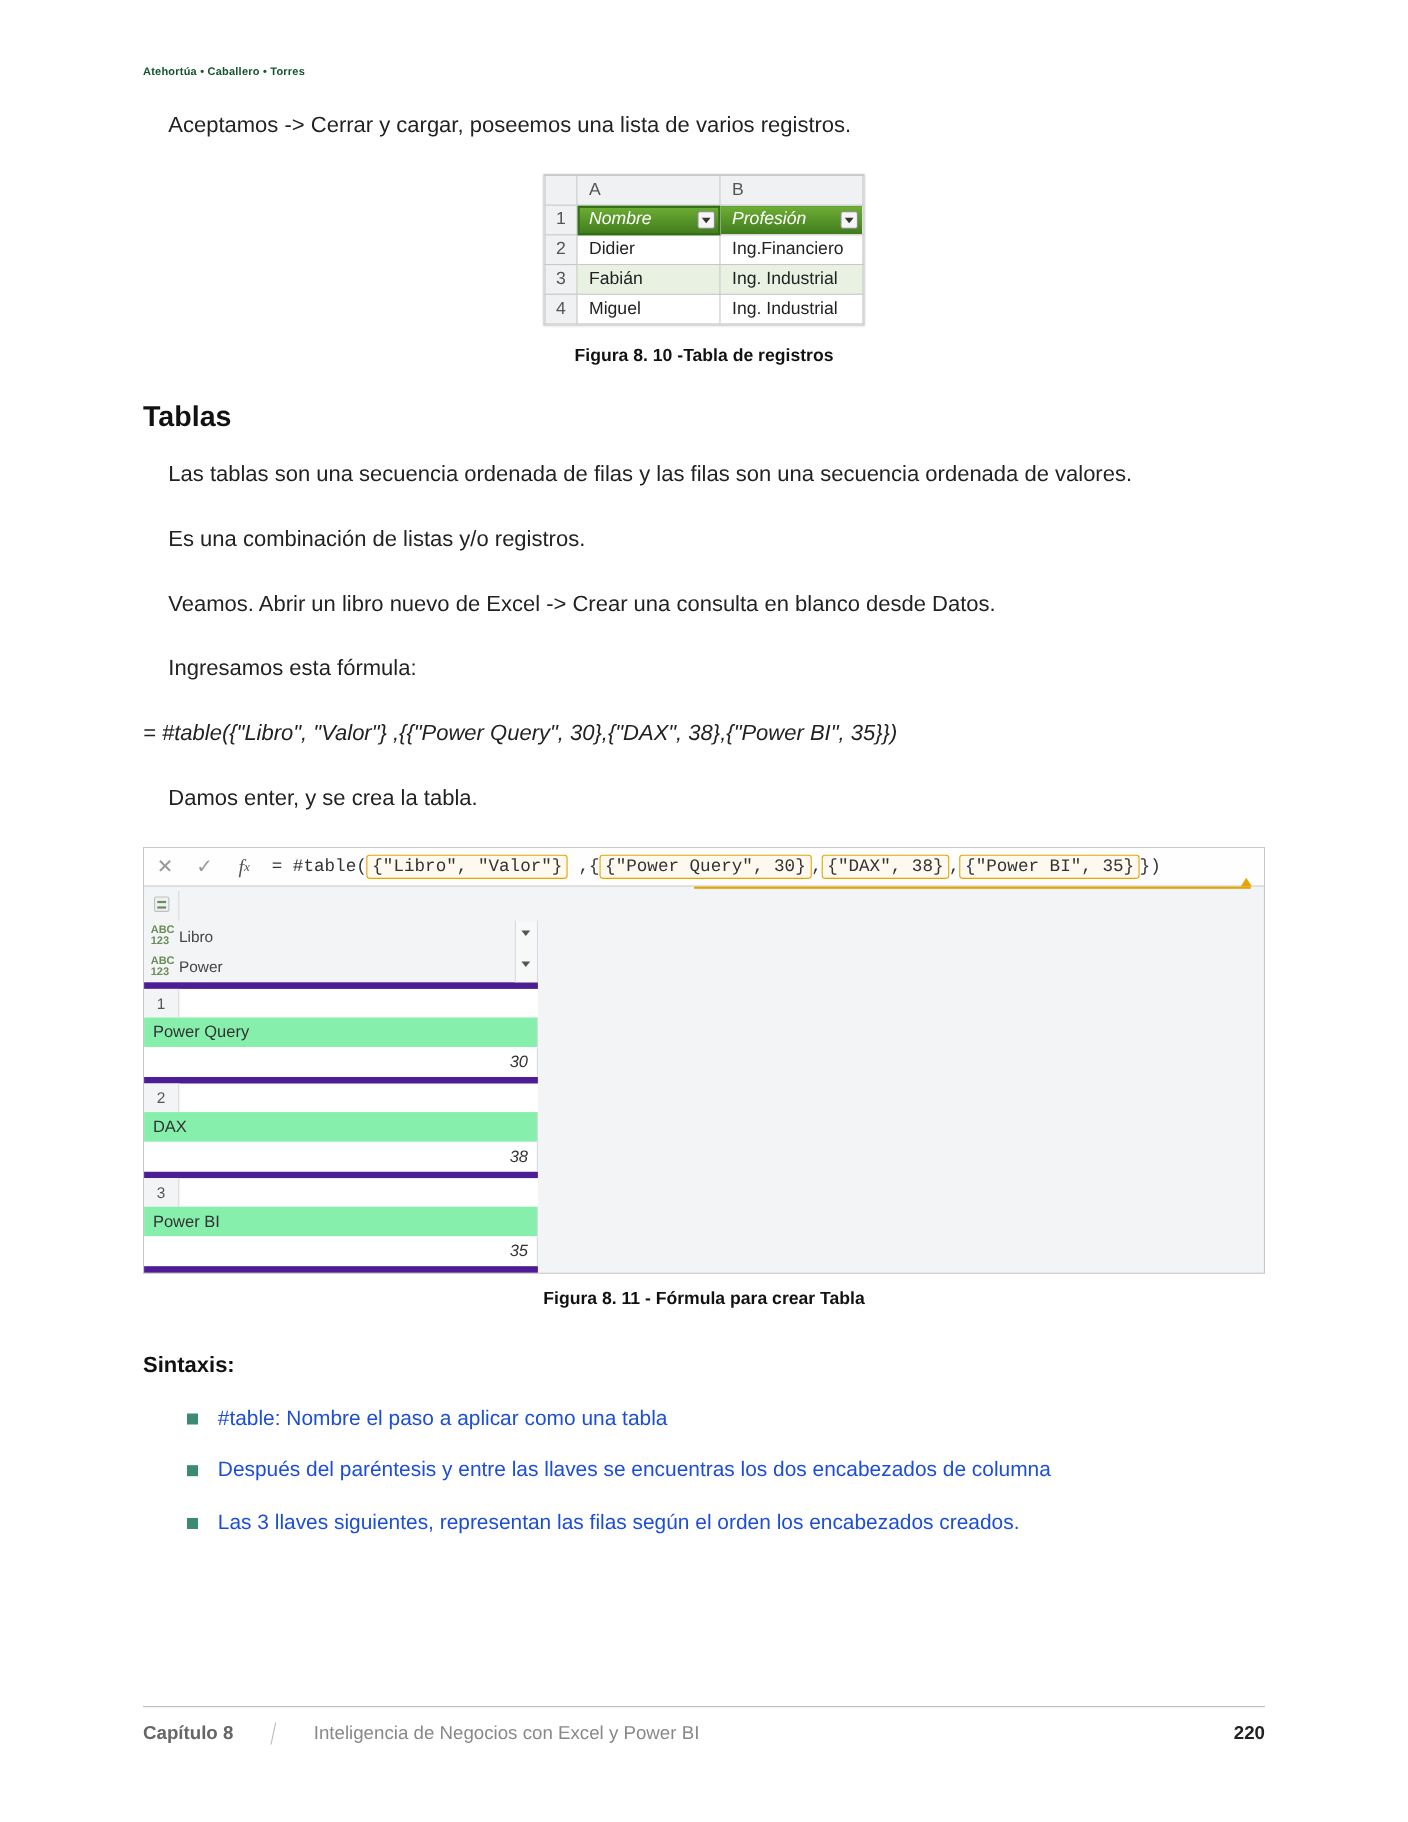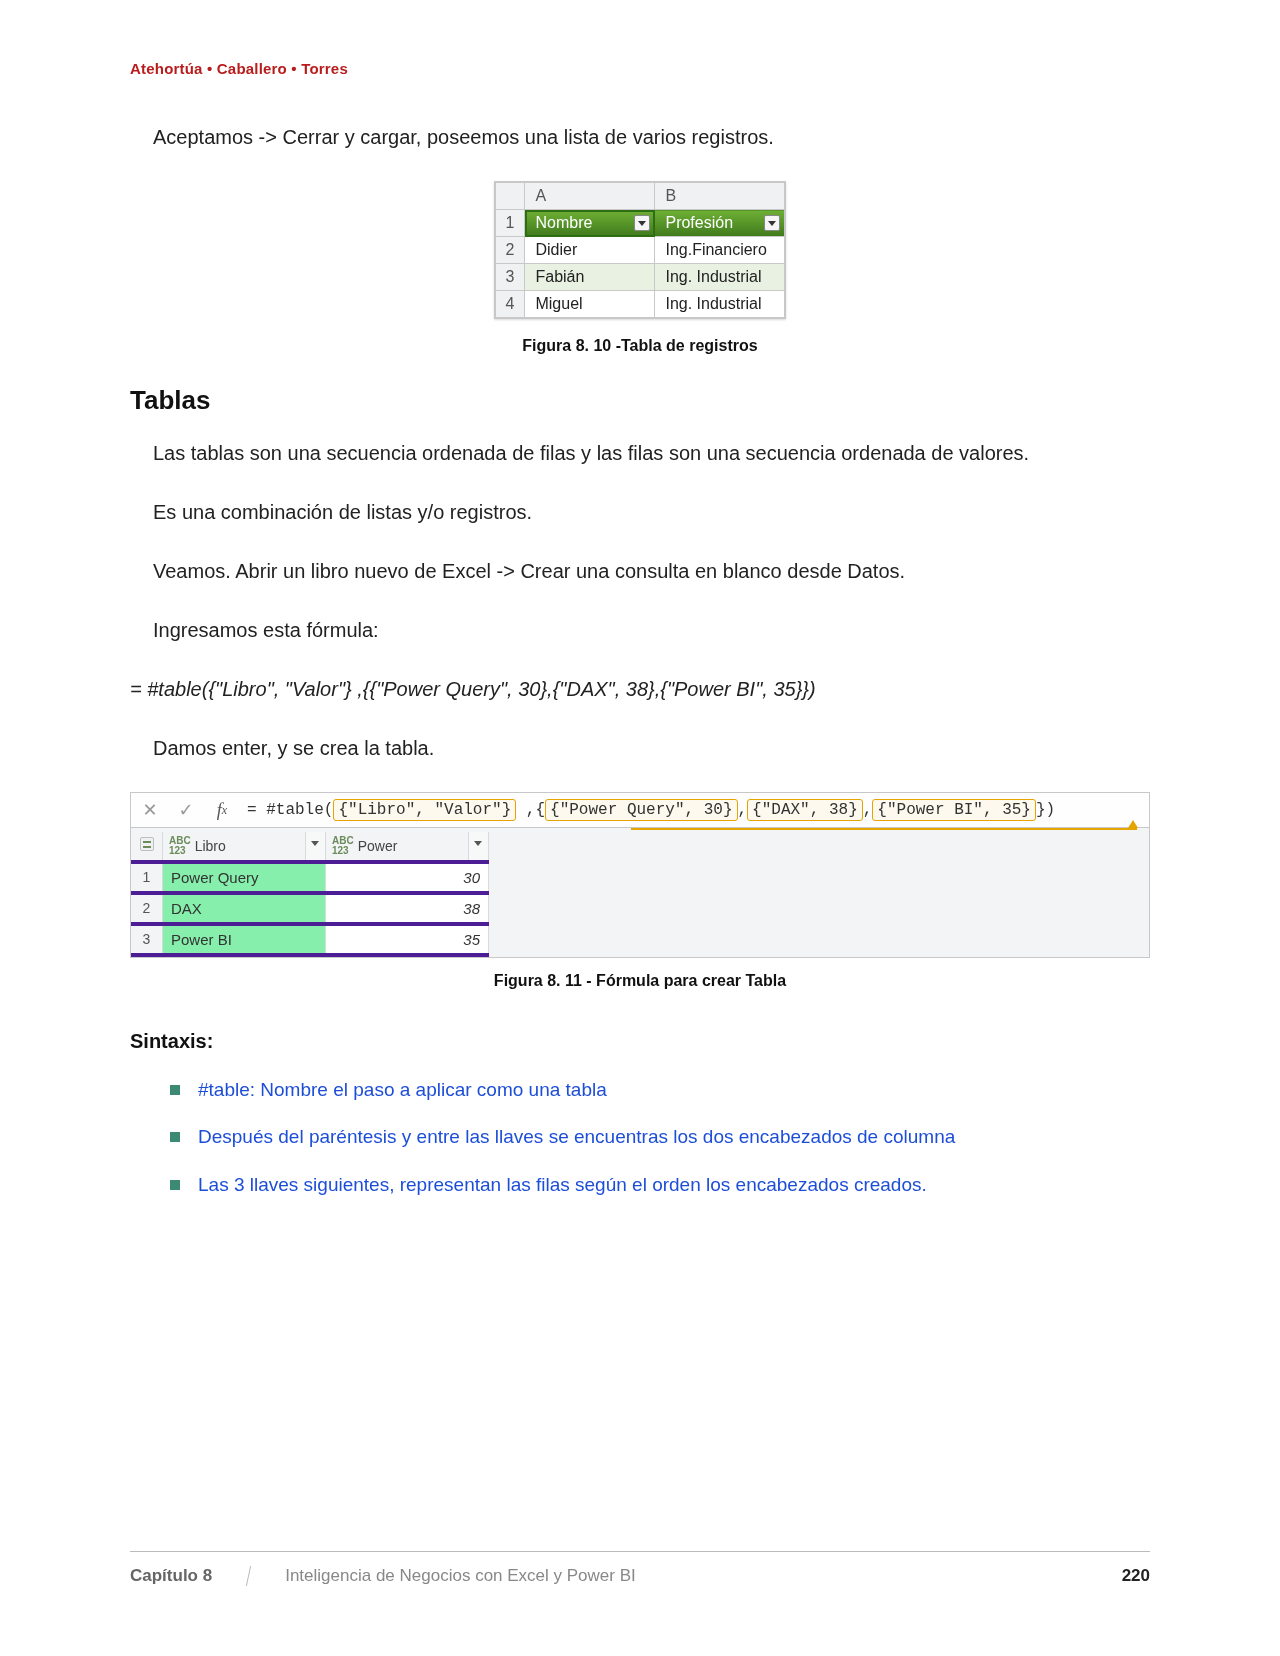--- a/index.html
+++ b/index.html
@@ -6,25 +6,25 @@
   body {
     font-family: "Segoe UI", "Helvetica Neue", Arial, sans-serif;
     background: #fff;
     color: #222;
     width: 1280px;
     min-height: 1656px;
     padding: 60px 130px 40px 130px;
     position: relative;
   }
   .author-line {
-    font-size: 15px;
+    font-size: 10px;
     font-weight: 600;
     letter-spacing: 0.2px;
-    margin-bottom: 45px;
-    color: #b91c1c;
+    margin-bottom: 28px;
+    color: #14532d;
   }
   .body-text {
     font-size: 20px;
     line-height: 1.55;
     color: #222;
     margin-bottom: 28px;
     margin-left: 23px;
   }
   .formula-text {
     font-size: 20px;
@@ -87,20 +87,21 @@
     color: #555;
     text-align: center;
     width: 28px;
   }
   .excel-green-hdr {
     position: relative;
     background: linear-gradient(#6eaf35, #3f7a1c);
     color: #fff;
     font-weight: 700;
     padding-right: 26px;
+    font-style: italic;
   }
   .excel-green-hdr.selected {
     outline: 2px solid #2e6e12;
     outline-offset: -2px;
   }
   .row-alt { background: #e9f2e2; }
   .filter-box {
     position: absolute;
     right: 4px; top: 50%;
     transform: translateY(-50%);
@@ -168,21 +169,22 @@
     position:absolute;
     right:-1px; top:-10px;
     border-left: 5px solid transparent;
     border-right: 5px solid transparent;
     border-bottom: 8px solid #e5a400;
   }
 
   .pq-grid { width: 358px; background: #fff; }
   .pq-grid-head, .pq-grid-row {
     display: flex;
-    border-bottom: 4px solid #4c1d95;
+    border-bottom: 6px solid #4c1d95;
+    flex-direction: column;
   }
   .pq-grid-head { background: #f2f4f5; }
   .pq-cell-rh {
     width: 32px;
     text-align: center;
     border-right: 1px solid #d8dbdd;
     font-size: 14px;
     color: #555;
     padding: 5px 0;
     background: #f2f4f5;

